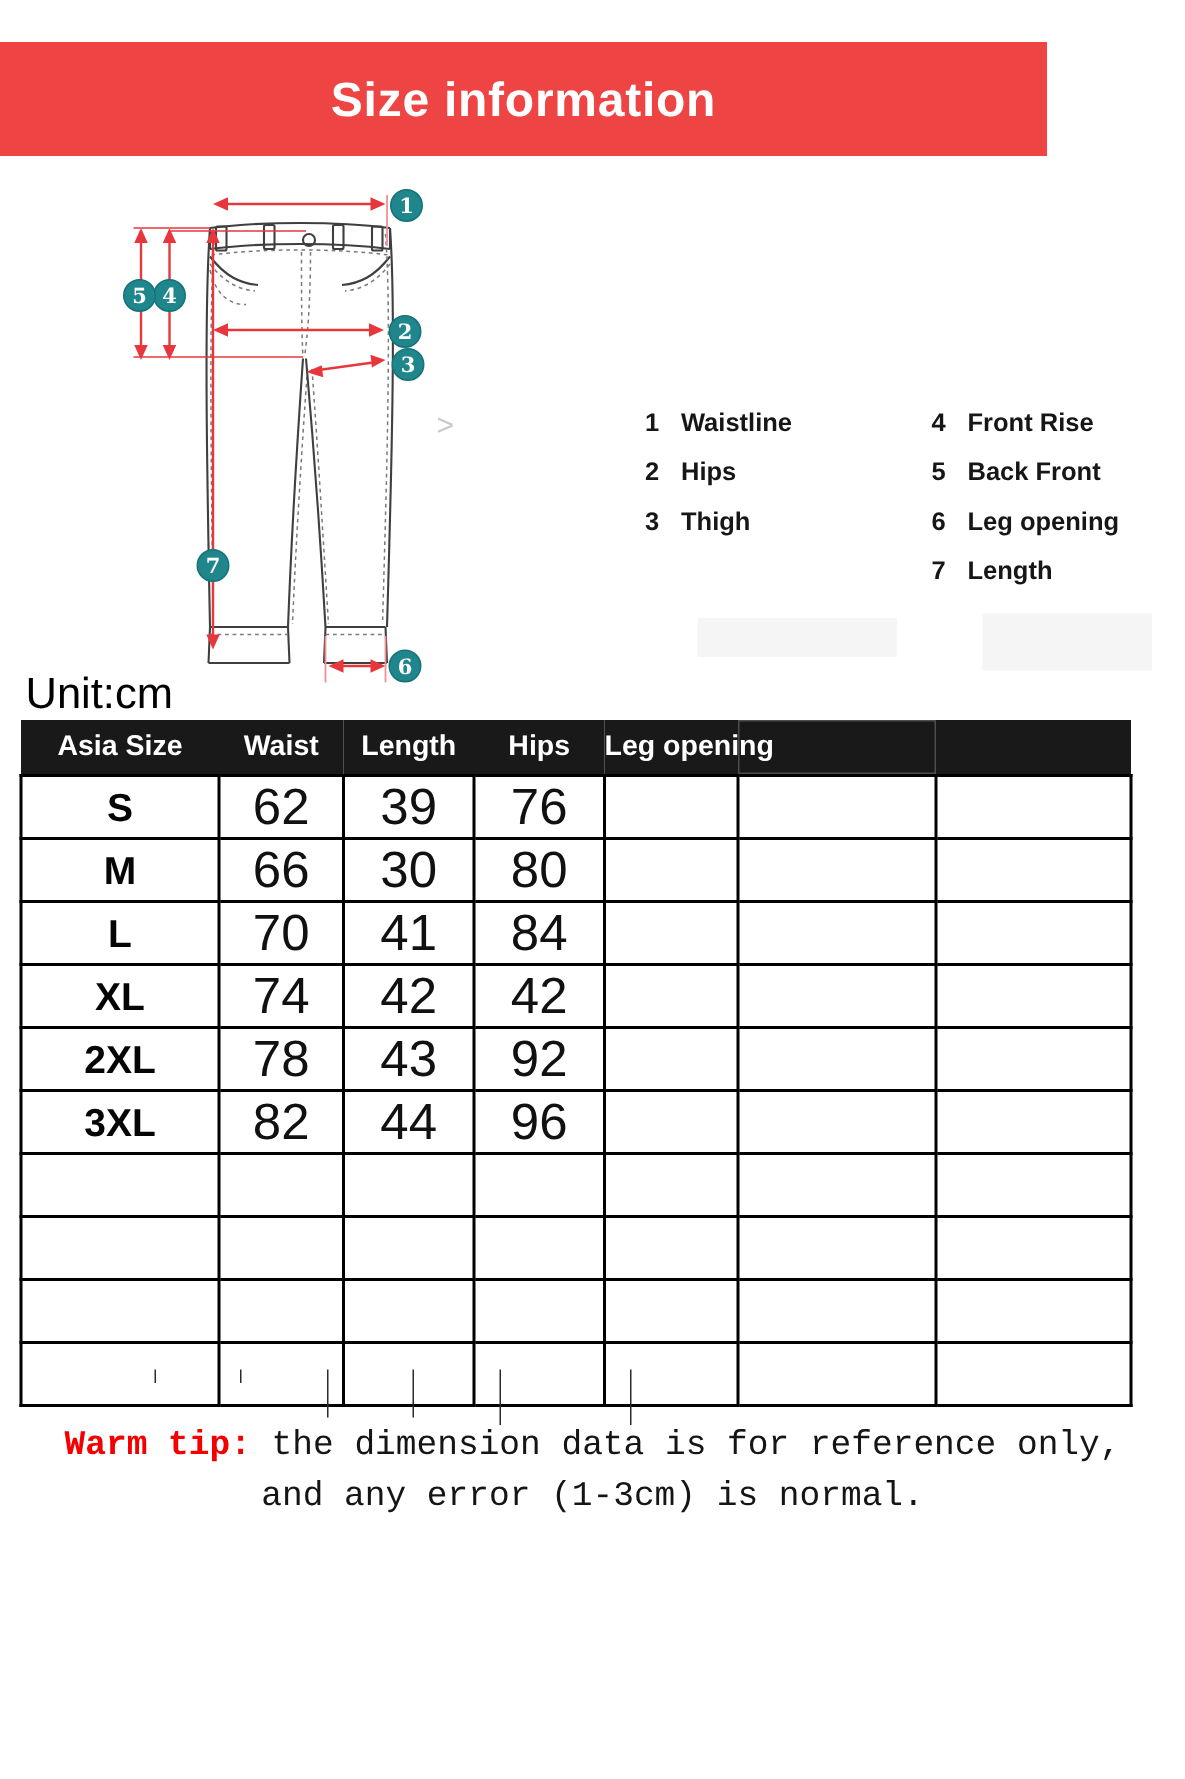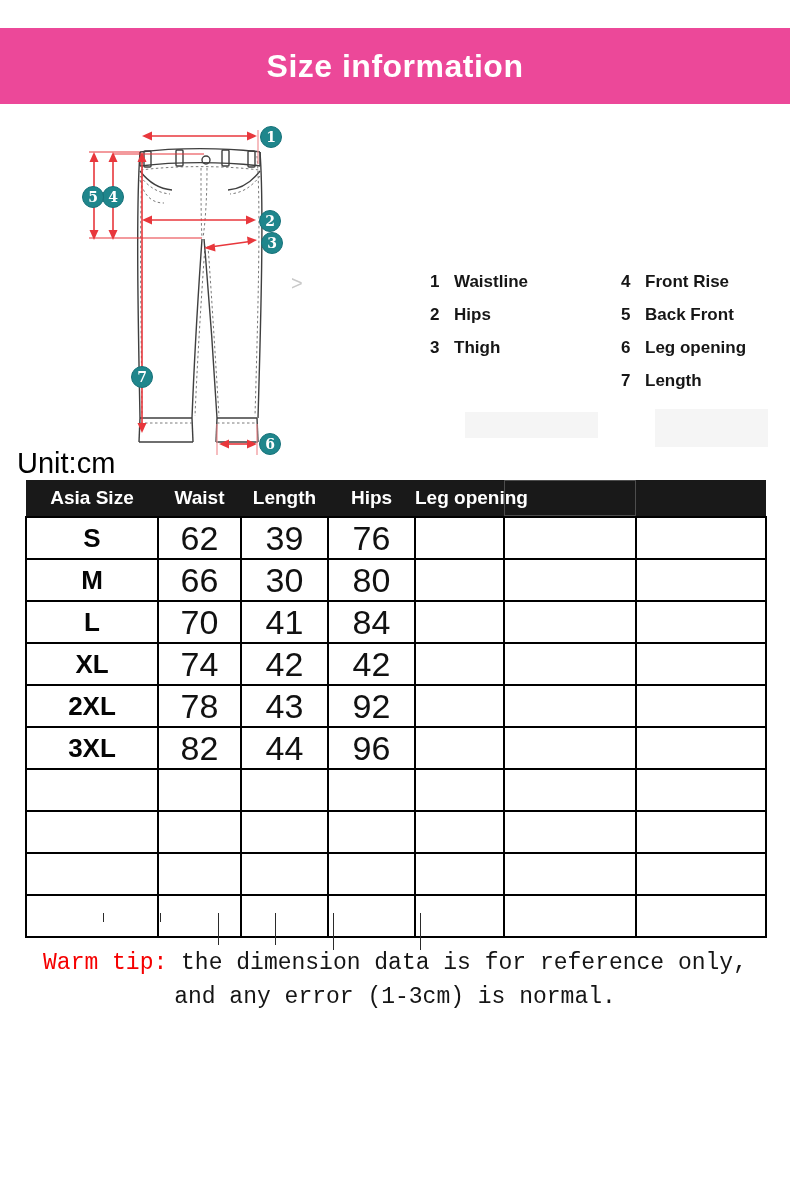--- a/index.html
+++ b/index.html
@@ -1,59 +1,59 @@
 <!DOCTYPE html>
 <html><head>
 <meta charset="utf-8">
 <style>
   html,body{margin:0;padding:0;background:#ffffff;}
   .page{position:relative;width:790px;height:1186px;background:#ffffff;overflow:hidden;
         font-family:"Liberation Sans",sans-serif;color:#111;}
   
-  .title-band{position:absolute;left:0;top:28px;width:790px;height:76px;background:#ec4899;}
+  .title-band{position:absolute;left:0;top:28px;width:698px;height:76px;background:#ef4444;}
   .title-band .title{display:block;width:100%;text-align:center;color:#ffffff;
         font-size:32px;font-weight:bold;line-height:76px;letter-spacing:.5px;}
   
   .diagram-svg{position:absolute;left:80px;top:106px;}
   
   .legend{position:absolute;left:430px;top:271px;display:flex;}
   .legend-col{display:flex;flex-direction:column;}
   .legend-col.c1{width:191px;}
   .legend-item{display:flex;align-items:baseline;margin-bottom:12px;line-height:21px;
         font-size:17px;font-weight:600;color:#161616;}
   .legend-num{width:24px;flex:0 0 24px;}
   
   .ghost-box{position:absolute;background:#f5f5f5;}
   .ghost-box.g1{left:465px;top:412px;width:133px;height:26px;}
   .ghost-box.g2{left:655px;top:409px;width:113px;height:38px;}
   
   .unit-label{position:absolute;left:17px;top:447px;font-size:29px;color:#000;}
   
-  table.size-table{position:absolute;left:25px;top:480px;width:740px;
+  table.size-table{position:absolute;left:13px;top:480px;width:740px;
         border-collapse:collapse;table-layout:fixed;}
   .size-table th{background:#191919;color:#fff;font-size:19px;font-weight:bold;
         height:36px;text-align:center;padding:0;border:none;white-space:nowrap;}
   .size-table th.legopen{text-align:left;overflow:visible;}
   .size-table th.boxed{box-shadow:inset 0 0 0 1px #4d4d4d;}
   .size-table td{border:2px solid #000;height:40px;text-align:center;
         vertical-align:middle;padding:0;}
   .size-table td.size{font-size:26px;font-weight:bold;color:#050505;}
   .size-table td.num{font-size:34px;font-weight:400;color:#111;}
   
   .stub{position:absolute;width:1px;background:#2b2b2b;}
   .stub.s1{left:103px;top:913px;height:9px;}
   .stub.s2{left:160px;top:913px;height:9px;}
   .stub.s3{left:218px;top:913px;height:32px;}
   .stub.s4{left:275px;top:913px;height:32px;}
   .stub.s5{left:333px;top:913px;height:37px;}
   .stub.s6{left:420px;top:913px;height:37px;}
   
   .warm-tip{position:absolute;left:0;top:946px;width:790px;text-align:center;
         font-family:"Liberation Mono",monospace;font-size:23px;line-height:34px;color:#151515;}
-  .warm-tip .red{color:#f50000;}
+  .warm-tip .red{color:#f50000;font-weight:bold;}
   
   .pant{stroke:#3f3f3f;stroke-width:1.4;fill:none;}
   .pantd{stroke:#7a7a7a;stroke-width:1;fill:none;stroke-dasharray:2.5 2.5;}
   .red-l{stroke:#e8373c;stroke-width:1.6;fill:none;}
   .red-t{stroke:#e8373c;stroke-width:1.1;fill:none;}
   .red-f{fill:#e8373c;stroke:none;}
   .pink-g{stroke:#f09195;stroke-width:1.2;fill:none;}
   .mk{fill:#1f868c;stroke:#17727a;stroke-width:1;}
   .mk-t{fill:#ffffff;font-family:"DejaVu Serif",serif;font-size:14px;font-weight:bold;
         text-anchor:middle;}

